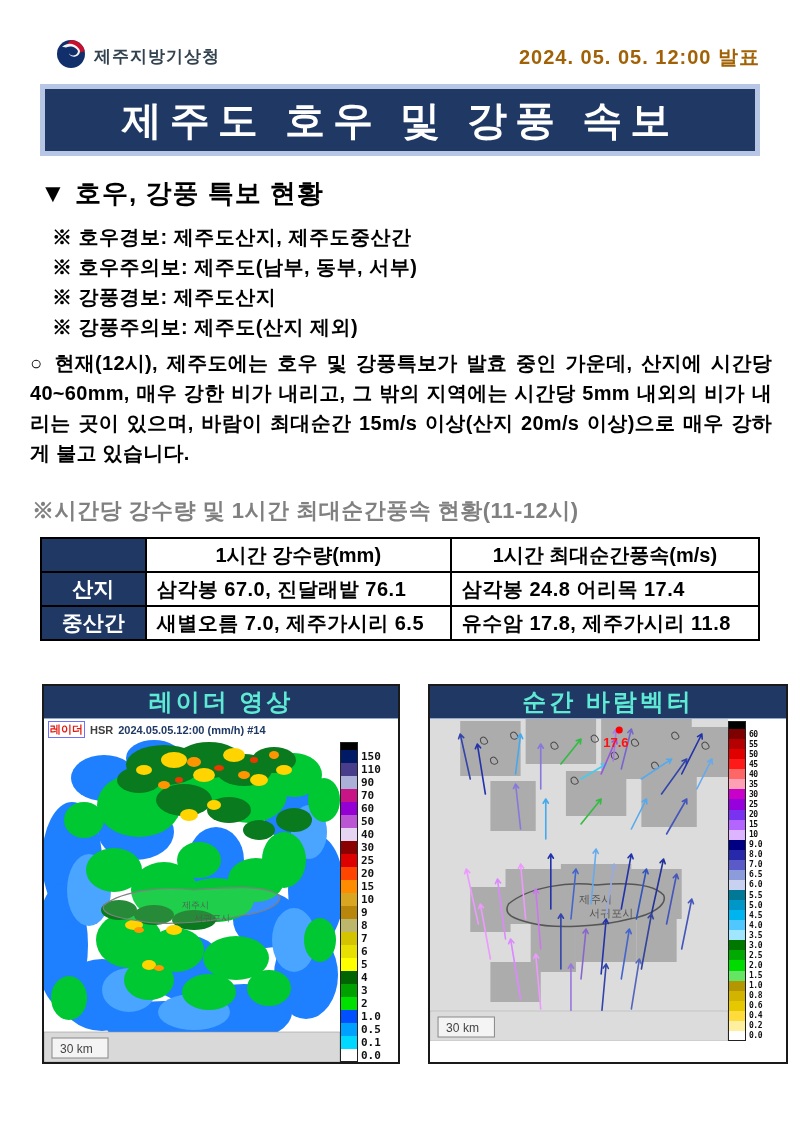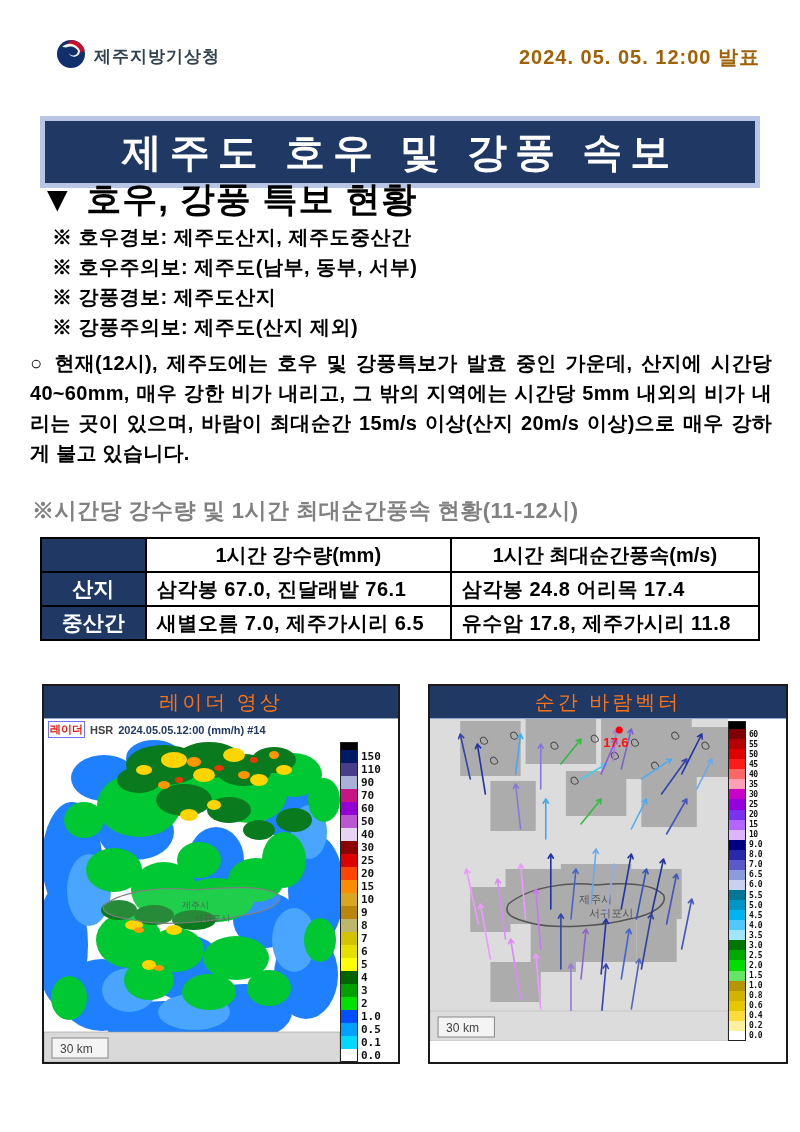--- a/index.html
+++ b/index.html
@@ -5,47 +5,47 @@
   * { margin:0; padding:0; box-sizing:border-box; }
   body { background:#fff; font-family:"Liberation Sans", sans-serif; }
   .page { position:relative; width:800px; height:1132px; background:#fff; overflow:hidden; }
 
   
   .hdr-logo { position:absolute; left:55px; top:38px; width:32px; height:32px; }
   .hdr-agency { position:absolute; left:94px; top:45px; font-size:17px; font-weight:bold; color:#33424F; letter-spacing:1px; }
   .hdr-date { position:absolute; right:40px; top:44px; font-size:20px; font-weight:bold; color:#a16207; letter-spacing:1px; }
 
   
-  .banner { position:absolute; left:40px; top:84px; width:720px; height:72px; background:#B6C6E4; padding:5px;margin-top:32px; }
+  .banner { position:absolute; left:40px; top:84px; width:720px; height:72px; background:#B6C6E4; padding:5px; }
   .banner-inner { width:100%; height:100%; background:#1F3864; display:flex; align-items:center; justify-content:center; }
   .banner-inner span { color:#fff; font-size:40px; font-weight:bold; letter-spacing:8px; }
 
   
-  .adv-head { position:absolute; left:40px; top:176px; font-size:35px; font-weight:bold; color:#000; letter-spacing:1px; }
+  .adv-head { position:absolute; left:40px; top:176px; font-size:26px; font-weight:bold; color:#000; letter-spacing:1px; }
   .adv-list { position:absolute; left:52px; top:222px; list-style:none; }
   .adv-list li { font-size:20px; font-weight:bold; color:#000; line-height:30px; letter-spacing:0.5px; }
 
   
   .summary { position:absolute; left:30px; top:348px; width:742px; font-size:20px; font-weight:bold; color:#000; line-height:30px; text-align:justify; letter-spacing:0.3px; }
 
   
   .tbl-head { position:absolute; left:32px; top:496px; font-size:22px; font-weight:bold; color:#808080; letter-spacing:0.5px; }
   table.obs { position:absolute; left:40px; top:537px; width:720px; border-collapse:collapse; }
   table.obs td, table.obs th { border:2px solid #000; height:34px; font-weight:bold; }
   td.navy { background:#1F3864; color:#fff; font-size:21px; text-align:center; width:105px; }
   td.colh { font-size:20px; color:#000; text-align:center; }
   td.val  { font-size:20px; color:#000; padding-left:10px; text-align:left; letter-spacing:0.5px; }
   table.obs col.c2 { width:306px; } table.obs col.c3 { width:309px; }
 
   
   .panel { position:absolute; top:684px; border:2px solid #1a1a1a; background:#fff; }
   .panel.left { left:42px; width:358px; height:380px; }
   .panel.right { left:428px; width:360px; height:380px; }
   .panel-title { height:33px; background:#1F3864; display:flex; align-items:center; justify-content:center; border-bottom:1px solid #8FA8CC; }
-  .panel-title span { color:#f97316; font-size:20px; font-weight:normal; letter-spacing:3px; }
+  .panel-title span { color:#5eead4; font-size:24px; font-weight:bold; letter-spacing:3px; }
   .panel-cap { height:21px; display:flex; align-items:center; padding-left:4px; gap:5px; font-size:11px; font-weight:bold; white-space:nowrap; }
   .cap-prod-r { color:#E3170D; border:1px solid #7070FF; padding:0 1px; }
   .cap-prod-w { color:#6A5ACD; border:1px solid #9A8AEE; padding:0 1px; }
   .cap-type { color:#404040; }
   .cap-rest { color:#1F3864; }
   .map-row { display:flex; height:322px; }
   .map-svg { flex:1; display:block; height:322px; }
   .cb-col { width:58px; background:#fff; padding-top:2px; display:flex; flex-direction:column; }
   .cb-cap { height:8px; } .cb-cap .cb-swatch { background:#000; }
   .cb-row { flex:1; display:flex; }

